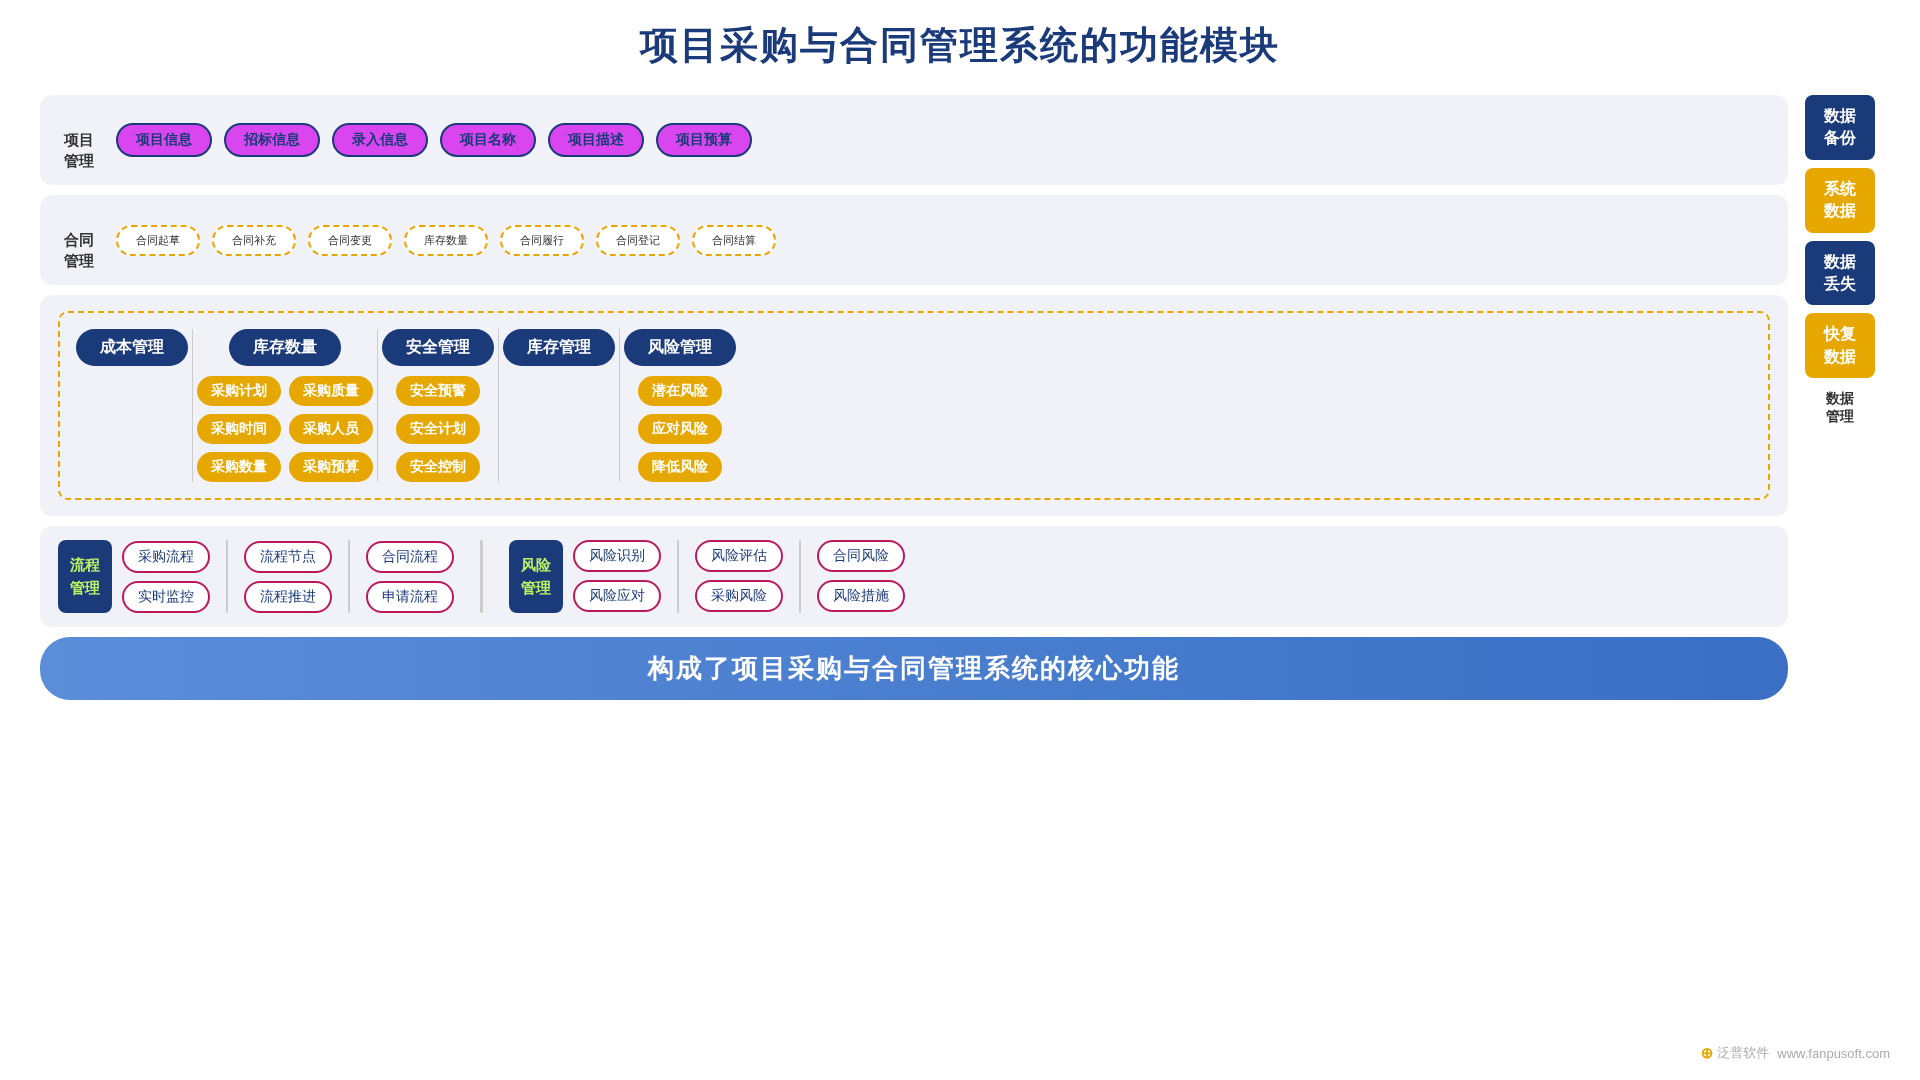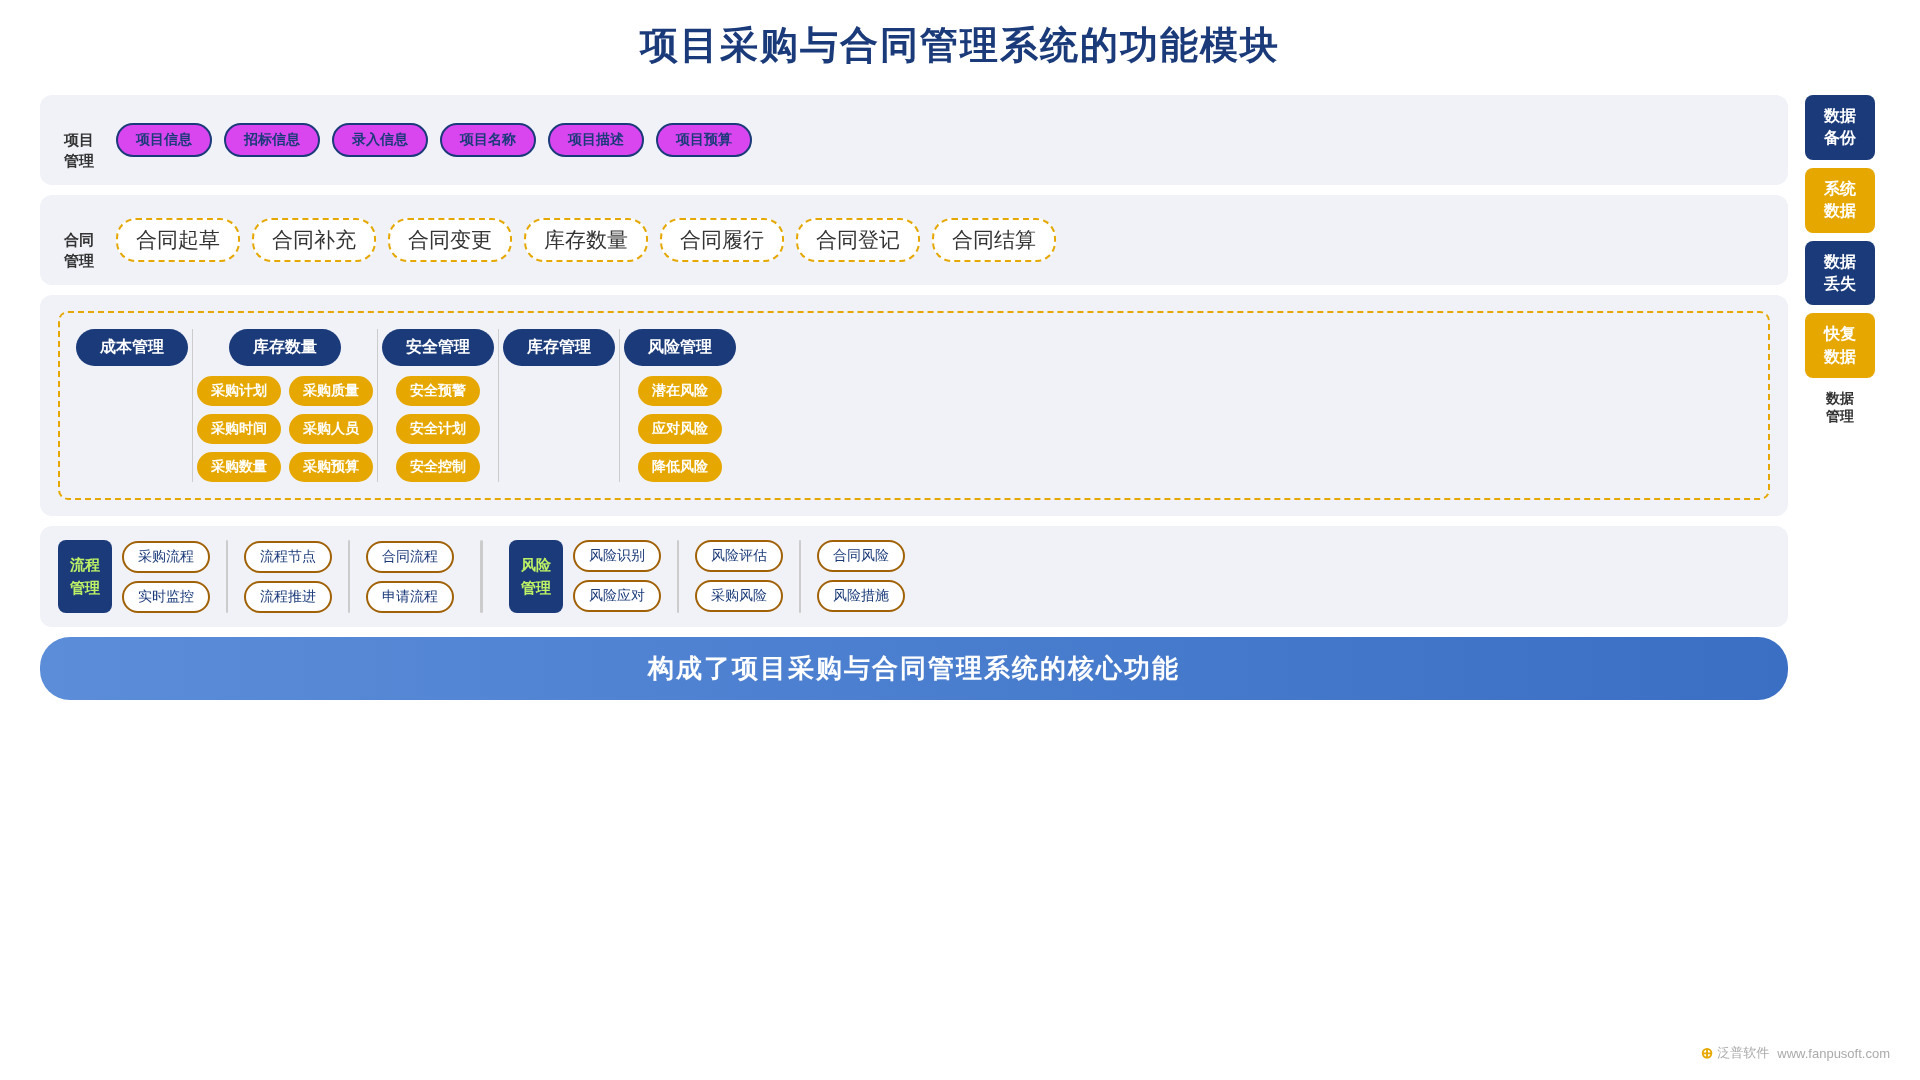--- a/index.html
+++ b/index.html
@@ -105,21 +105,21 @@
       font-size: 14px;
       color: #1a3a7a;
       background: #d946ef;
       font-weight: 700;
     }
 
     .tag-box-dashed {
       border: 2px dashed #e6a800;
       border-radius: 20px;
       padding: 6px 18px;
-      font-size: 21px;
+      font-size: 11px;
       color: #333;
       background: #fff;
     }
 
     
     .middle-section {
       background: #f0f2f8;
       border-radius: 12px;
       padding: 16px 18px;
     }
@@ -203,21 +203,21 @@
       flex-direction: column;
       gap: 8px;
     }
 
     .flow-items-row {
       display: flex;
       gap: 10px;
     }
 
     .white-tag {
-      border: 2px solid #a16207;
+      border: 2px solid #be185d;
       border-radius: 16px;
       padding: 5px 14px;
       font-size: 14px;
       color: #1a3a7a;
       background: #fff;
       white-space: nowrap;
     }
 
     .separator-line {
       width: 2px;

